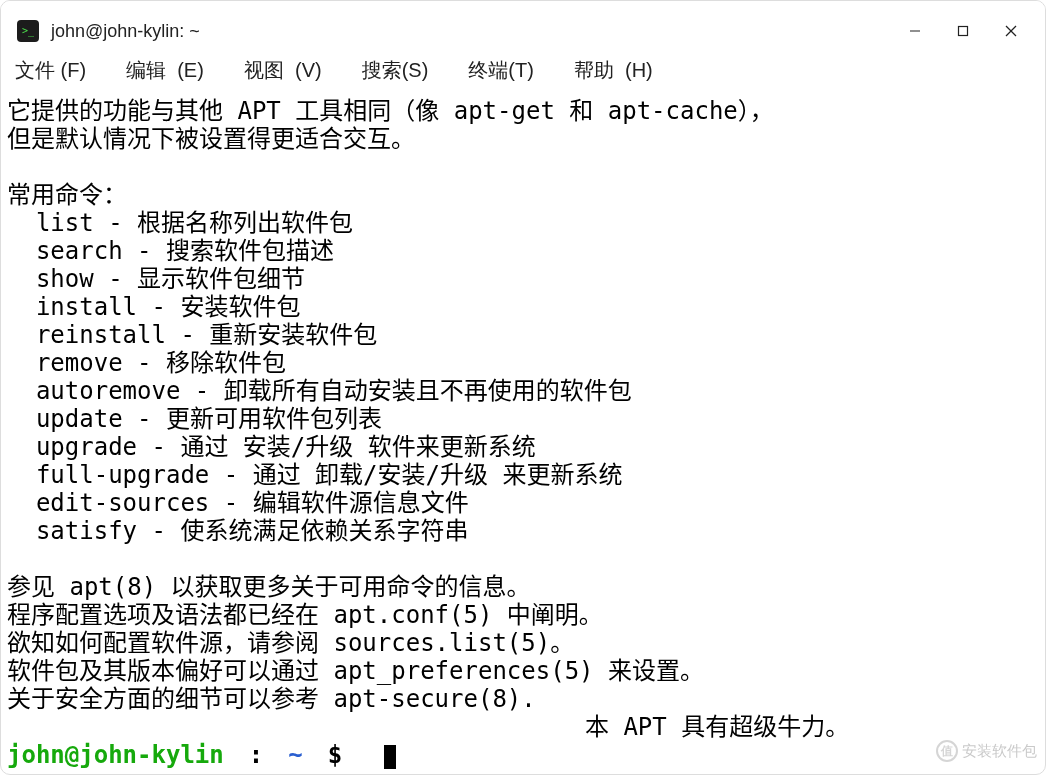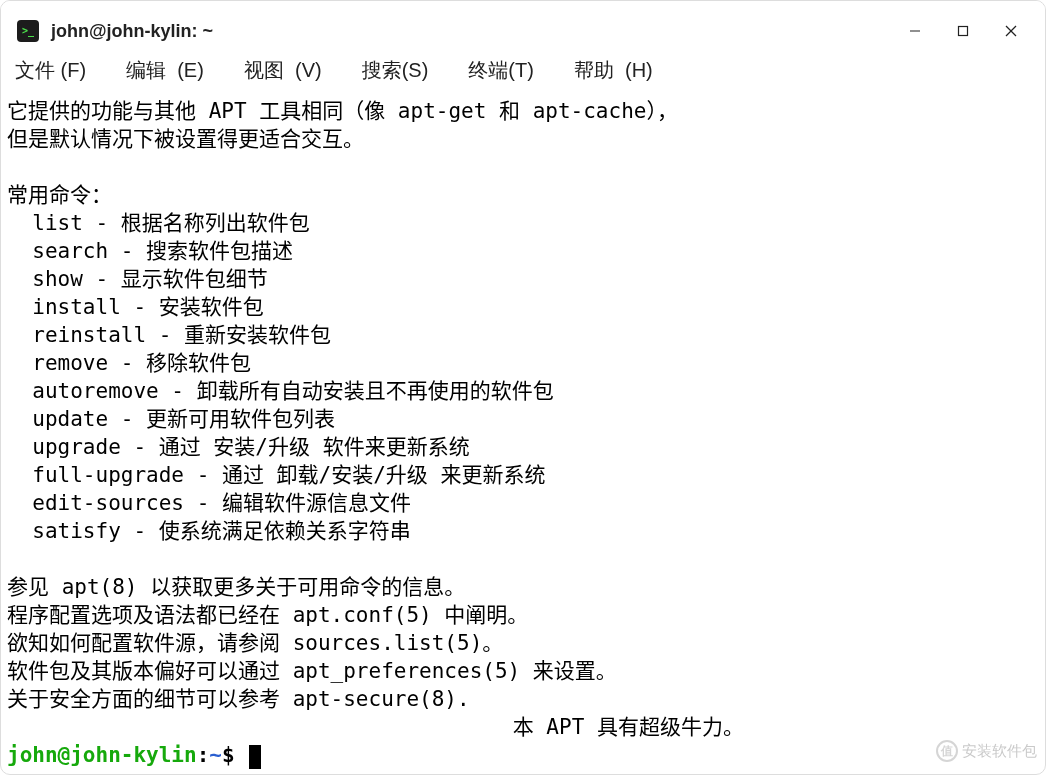--- a/index.html
+++ b/index.html
@@ -12,21 +12,20 @@
       position: relative;
       border-radius: 10px;
       border: 1px solid #ddd;
     }
     .titlebar {
       height: 48px;
       display: flex;
       align-items: center;
       padding: 12px 10px 0 16px;
       background: #ffffff;
-      font-weight: bold;
     }
     .titlebar .app-icon {
       width: 22px;
       height: 22px;
       background: #1c1c1c;
       border-radius: 4px;
       margin-right: 12px;
       display: inline-flex;
       align-items: center;
       justify-content: center;
@@ -66,30 +65,31 @@
       font-size: 20px;
       color: #222;
       background: #ffffff;
     }
     .menubar .menu-item {
       padding: 4px 6px;
       white-space: pre;
     }
     .terminal-area {
       font-family: "DejaVu Sans Mono", "Noto Sans Mono CJK SC", "Consolas", monospace;
-      font-size: 21px;
+      font-size: 24px;
       line-height: 28px;
       color: #000000;
       padding: 6px 2px 0 6px;
       white-space: pre;
       letter-spacing: 0;
     }
     .prompt-line {
       display: flex;
       align-items: flex-end;
+      gap: 25px;
     }
     .prompt-userhost { color: #16a90c; font-weight: bold; }
     .prompt-colon { color: #000; font-weight: bold; }
     .prompt-path { color: #2a5fd0; font-weight: bold; }
     .prompt-dollar { color: #000; font-weight: bold; }
     .cursor-block {
       display: inline-block;
       width: 12px;
       height: 24px;
       background: #000;

